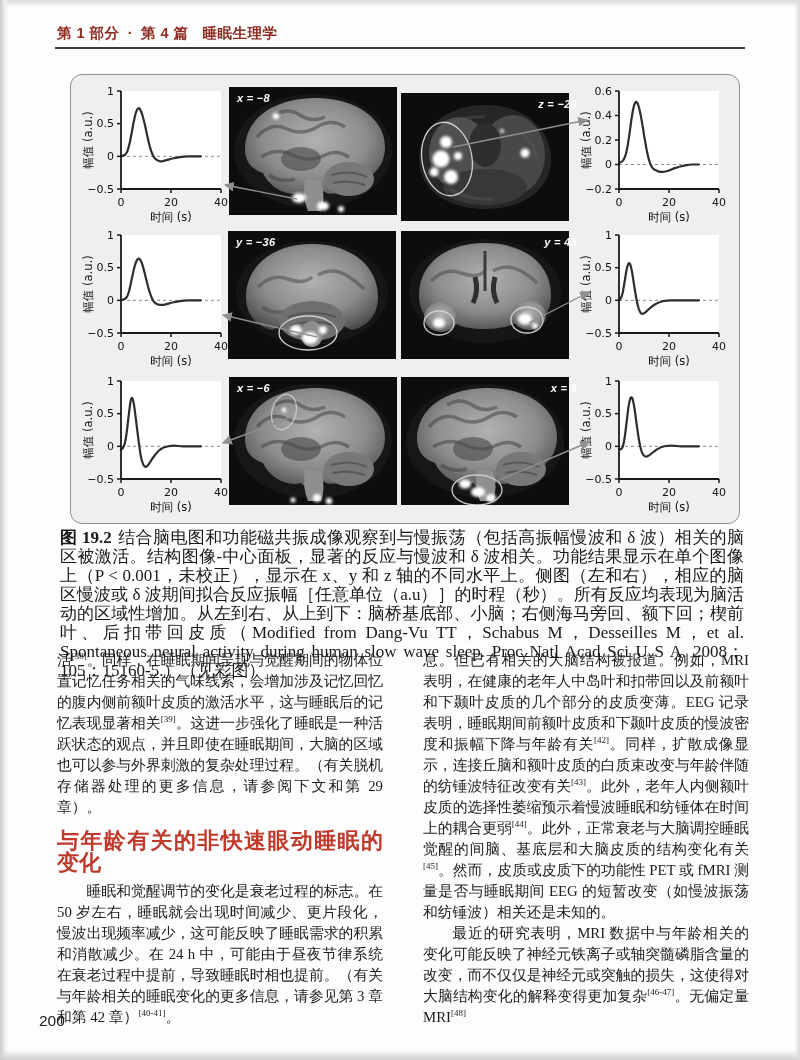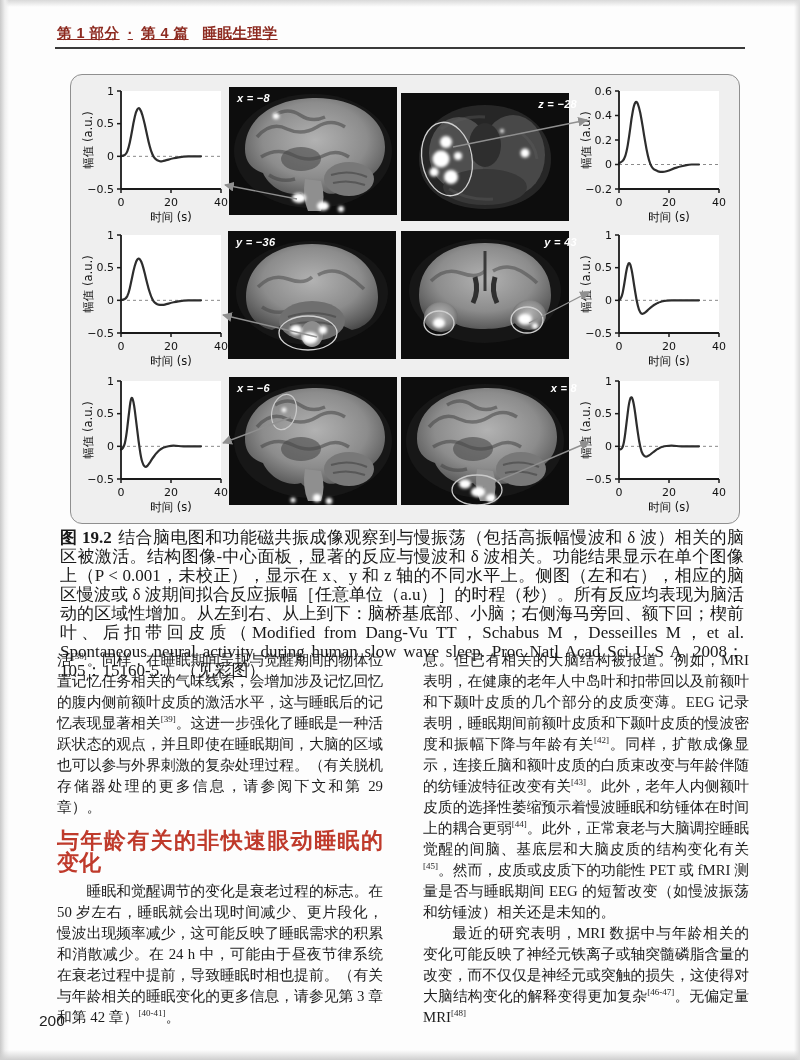--- a/index.html
+++ b/index.html
@@ -10,21 +10,21 @@
     background:linear-gradient(90deg,#c9c9c9,#efefef 55%,rgba(255,255,255,0));}
   .edge-top{position:absolute;left:0;top:0;width:100%;height:7px;
     background:linear-gradient(180deg,#d9d9d9,rgba(255,255,255,0));}
   .edge-bottom{position:absolute;left:0;bottom:0;width:100%;height:10px;
     background:linear-gradient(0deg,#cfcfcf,rgba(255,255,255,0));}
   .edge-right{position:absolute;right:0;top:0;width:6px;height:100%;
     background:linear-gradient(270deg,#dcdcdc,rgba(255,255,255,0));}
 
   
   .runhead{position:absolute;left:57px;top:24px;font-family:"Liberation Sans","DejaVu Sans",sans-serif;
-    font-weight:bold;font-size:14.5px;color:#8d2b21;letter-spacing:.5px;text-decoration:underline;}
+    font-weight:bold;font-size:14.5px;color:#8d2b21;letter-spacing:.5px;}
   .runhead .sep{margin:0 8px;}
   .runhead .rtitle{margin-left:14px;}
   .head-rule{position:absolute;left:55px;top:47px;width:690px;height:2px;background:#3a3a3a;}
 
   
   .figbox{position:absolute;left:70px;top:74px;width:668px;height:448px;margin:0;
     background:#efefef;border:1.5px solid #8f8f8f;border-radius:12px;}
   .plot{position:absolute;width:148px;height:142px;}
   .p-tl{left:10px;top:6px}.p-tr{left:508px;top:6px}
   .p-ml{left:10px;top:150px}.p-mr{left:508px;top:150px}

